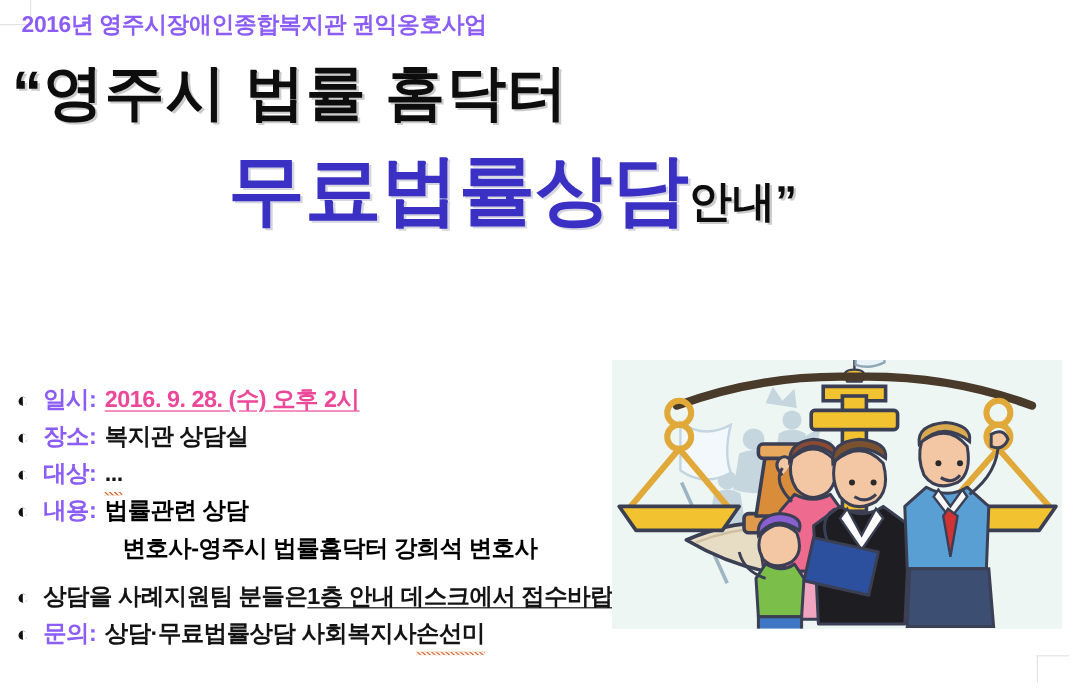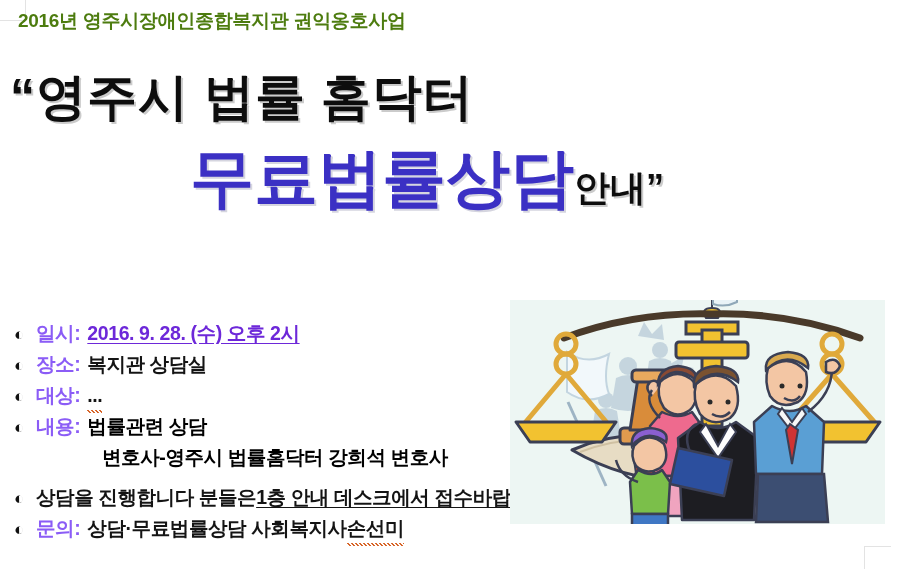--- a/index.html
+++ b/index.html
@@ -40,31 +40,31 @@
     border-width: 1px 0 0 1px;
   }
 
   
   .eyebrow {
     position: absolute;
     left: 18px;
     top: 8px;
     font-size: 19px;
     font-weight: 700;
-    color: #4d7c0f;
+    color: #8b5cf6;
     letter-spacing: -0.3px;
     white-space: nowrap;
     text-align: center;
   }
 
   
   .title-block {
     position: absolute;
     left: 0;
-    top: 64px;
+    top: 44px;
     width: 900px;
     height: 165px;
   }
   .title-line1 {
     position: absolute;
     left: 10px;
     top: 0;
     font-size: 50px;
     font-weight: 800;
     color: #0d0d0d;
@@ -141,21 +141,21 @@
     line-height: 31px;
   }
   .row-label {
     color: #8b5cf6;
     margin-right: 7px;
   }
   .row-value {
     color: #141414;
   }
   .row-value.red {
-    color: #6d28d9;
+    color: #ec4899;
     text-decoration: underline;
     text-underline-offset: 3px;
   }
   .row-value.orange {
     color: #000000;
   }
   .row-value.underline {
     text-decoration: underline;
     text-underline-offset: 3px;
   }
@@ -228,21 +228,21 @@
       <span class="row-label">내용:</span>
       <span class="row-value orange">법률관련 상담</span>
     </div>
 
     <div class="info-row">
       <span class="row-indent row-value orange">변호사-영주시 법률홈닥터 강희석 변호사</span>
     </div>
 
     <div class="info-row row-gap-top">
       <span class="bullet">◐</span>
-      <span class="row-value">상담을 진행합니다 분들은 </span>
+      <span class="row-value">상담을 사례지원팀 분들은 </span>
         <span class="row-value underline">1층 안내 데스크에서 접수바랍니다.</span>
     </div>
 
     <div class="info-row">
       <span class="bullet">◐</span>
       <span class="row-label">문의:</span>
       <span class="row-value">상담·무료법률상담 사회복지사 </span>
         <span class="row-value spell">손선미</span>
     </div>
 

